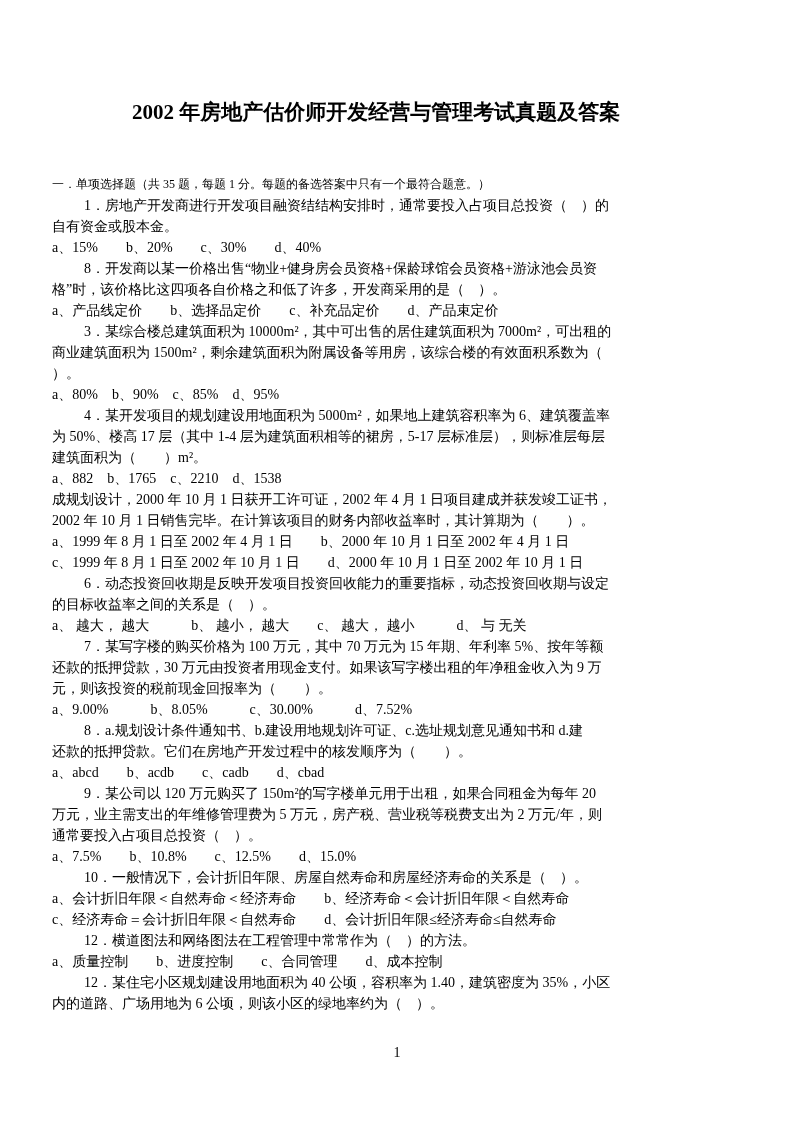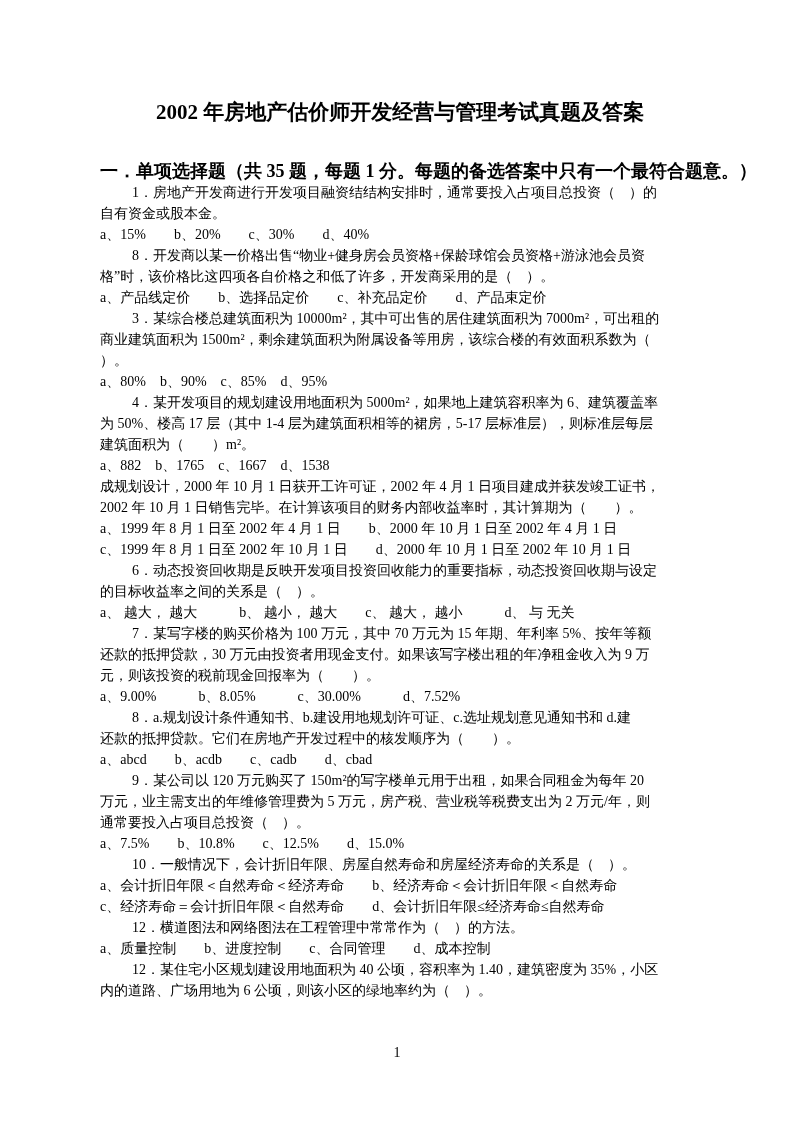--- a/index.html
+++ b/index.html
@@ -6,38 +6,38 @@
     margin: 0;
     padding: 0;
     background: #ffffff;
   }
   .page {
     position: relative;
     width: 794px;
     height: 1123px;
     background: #ffffff;
     box-sizing: border-box;
-    padding: 98px 94px 0 100px;
+    padding: 98px 94px 0 52px;
     color: #000000;
     font-family: "Liberation Serif", "DejaVu Serif", serif;
     overflow: hidden;
   }
   .doc-title {
     margin: 0;
     font-size: 21px;
     line-height: 28px;
     font-weight: bold;
     text-align: center;
     white-space: nowrap;
   }
   .section-heading {
-    margin-top: 35px;
-    font-size: 18px;
+    margin-top: 48px;
+    font-size: 12px;
     line-height: 21px;
-    font-weight: bold;
+    font-weight: normal;
     white-space: pre;
   }
   .line {
     font-size: 14px;
     line-height: 21px;
     white-space: pre;
   }
   .line.question-start {
     padding-left: 32px;
   }
@@ -66,21 +66,21 @@
       <div class="line question-start">8．开发商以某一价格出售“物业+健身房会员资格+保龄球馆会员资格+游泳池会员资</div>
       <div class="line continuation">格”时，该价格比这四项各自价格之和低了许多，开发商采用的是（　）。</div>
       <div class="line options">a、产品线定价　　b、选择品定价　　c、补充品定价　　d、产品束定价</div>
       <div class="line question-start">3．某综合楼总建筑面积为 10000m²，其中可出售的居住建筑面积为 7000m²，可出租的</div>
       <div class="line continuation">商业建筑面积为 1500m²，剩余建筑面积为附属设备等用房，该综合楼的有效面积系数为（</div>
       <div class="line continuation">）。</div>
       <div class="line options">a、80%　b、90%　c、85%　d、95%</div>
       <div class="line question-start">4．某开发项目的规划建设用地面积为 5000m²，如果地上建筑容积率为 6、建筑覆盖率</div>
       <div class="line continuation">为 50%、楼高 17 层（其中 1-4 层为建筑面积相等的裙房，5-17 层标准层），则标准层每层</div>
       <div class="line continuation">建筑面积为（　　）m²。</div>
-      <div class="line options">a、882　b、1765　c、1667　d、1538</div>
+      <div class="line options">a、882　b、1765　c、2210　d、1538</div>
       <div class="line continuation">成规划设计，2000 年 10 月 1 日获开工许可证，2002 年 4 月 1 日项目建成并获发竣工证书，</div>
       <div class="line continuation">2002 年 10 月 1 日销售完毕。在计算该项目的财务内部收益率时，其计算期为（　　）。</div>
       <div class="line options">a、1999 年 8 月 1 日至 2002 年 4 月 1 日　　b、2000 年 10 月 1 日至 2002 年 4 月 1 日</div>
       <div class="line options">c、1999 年 8 月 1 日至 2002 年 10 月 1 日　　d、2000 年 10 月 1 日至 2002 年 10 月 1 日</div>
       <div class="line question-start">6．动态投资回收期是反映开发项目投资回收能力的重要指标，动态投资回收期与设定</div>
       <div class="line continuation">的目标收益率之间的关系是（　）。</div>
       <div class="line options">a、 越大， 越大　　　b、 越小， 越大　　c、 越大， 越小　　　d、 与 无关</div>
       <div class="line question-start">7．某写字楼的购买价格为 100 万元，其中 70 万元为 15 年期、年利率 5%、按年等额</div>
       <div class="line continuation">还款的抵押贷款，30 万元由投资者用现金支付。如果该写字楼出租的年净租金收入为 9 万</div>
       <div class="line continuation">元，则该投资的税前现金回报率为（　　）。</div>

